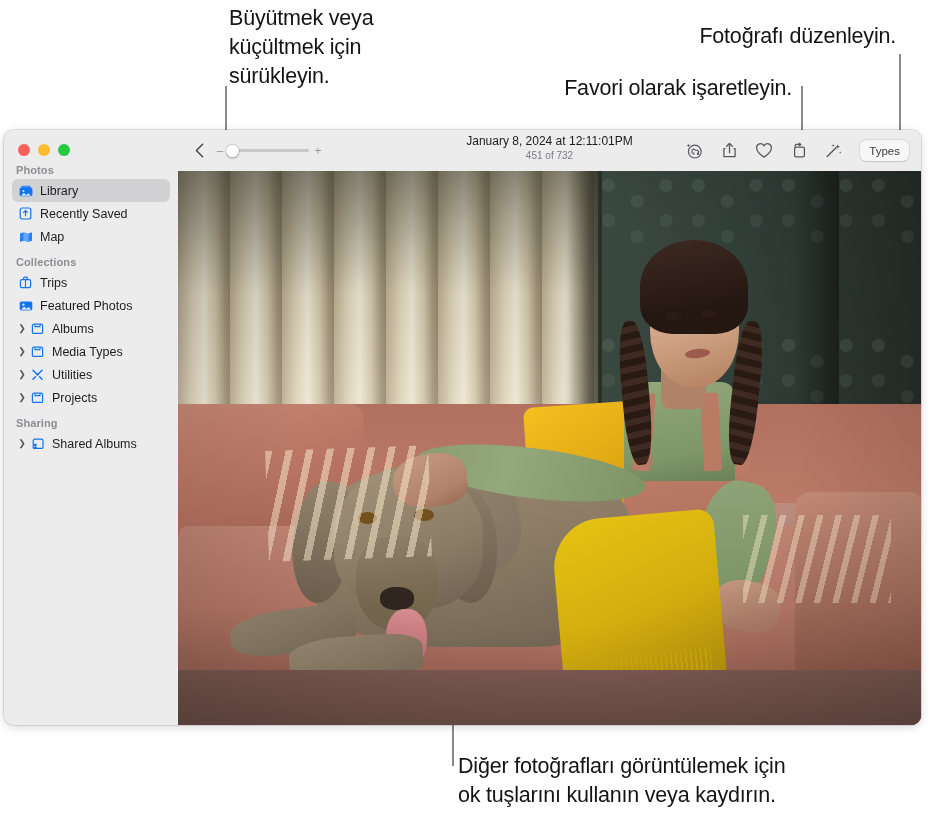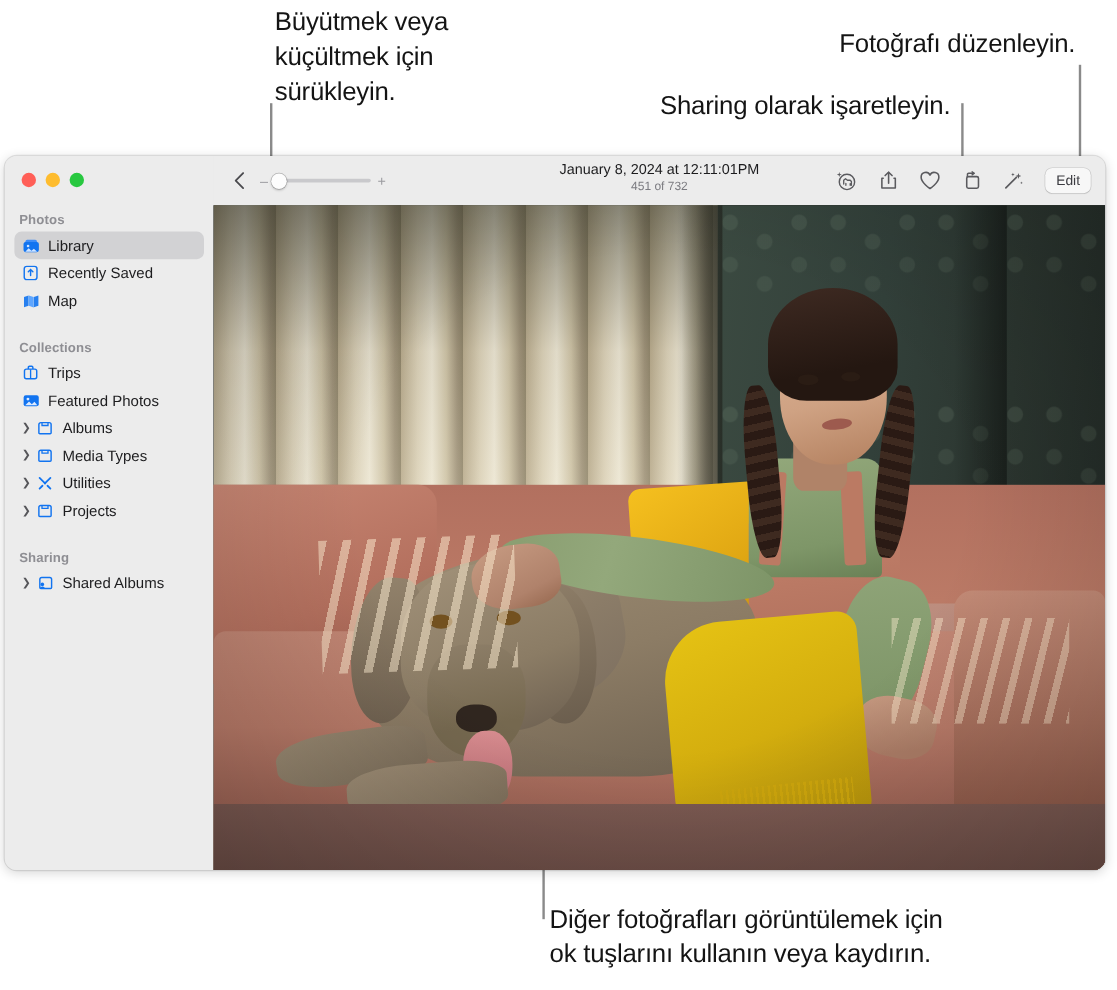--- a/index.html
+++ b/index.html
@@ -71,21 +71,21 @@
   .tl-red { background: #ff5f57; }
   .tl-yellow { background: #febc2e; }
   .tl-green { background: #28c840; }
 
   .section-header {
     color: #8e8e93;
     font-size: 11px;
     font-weight: 600;
     letter-spacing: 0.1px;
     padding: 0 0 3px 12px;
-    margin-top: 22px;
+    margin-top: 8px;
   }
   .side-row {
     display: flex;
     align-items: center;
     height: 23px;
     margin: 0 8px;
     padding-left: 4px;
     border-radius: 6px;
     color: #1d1d1f;
     font-size: 12.5px;
@@ -465,21 +465,21 @@
       radial-gradient(ellipse at 50% 45%, rgba(0,0,0,0) 48%, rgba(0,0,0,0.20) 100%);
   }
 </style>
 </head>
 <body>
 
 <div class="callout" id="callout-zoom">Büyütmek veya
 küçültmek için
 sürükleyin.</div>
 <div class="callout" id="callout-edit">Fotoğrafı düzenleyin.</div>
-<div class="callout" id="callout-fav">Sharing olarak işaretleyin.</div>
+<div class="callout" id="callout-fav">Favori olarak işaretleyin.</div>
 <div class="callout" id="callout-browse">Diğer fotoğrafları görüntülemek için
 ok tuşlarını kullanın veya kaydırın.</div>
 
 <div class="leader" id="leader-zoom"></div>
 <div class="leader" id="leader-fav"></div>
 <div class="leader" id="leader-edit"></div>
 <div class="leader" id="leader-browse"></div>
 
 <div id="window">
 
@@ -650,21 +650,21 @@
           </svg>
         </div>
         <div class="tb-btn">
           <svg width="18" height="17" viewBox="0 0 18 17">
             <path d="M2.2 14.6L11 5.8" fill="none" stroke="currentColor" stroke-width="1.4" stroke-linecap="round"></path>
             <path d="M12.7 2.2l.6 1.9 1.9.6-1.9.6-.6 1.9-.6-1.9-1.9-.6 1.9-.6z" fill="currentColor"></path>
             <path d="M8.1 2l.4 1.1 1.1.4-1.1.4L8.1 5l-.4-1.1-1.1-.4 1.1-.4z" fill="currentColor"></path>
             <path d="M15.2 9.2l.3.9.9.3-.9.3-.3.9-.3-.9-.9-.3.9-.3z" fill="currentColor"></path>
           </svg>
         </div>
-        <div class="edit-btn">Edit</div>
+        <div class="edit-btn">Types</div>
       </div>
     </div>
 
     <div id="photo-wrap">
       <div id="photo">
         <div class="ly wall"></div>
         <div class="ly damask"></div>
         <div class="ly corner-shadow"></div>
         <div class="ly wainscot"></div>
         <div class="ly blinds"></div>

